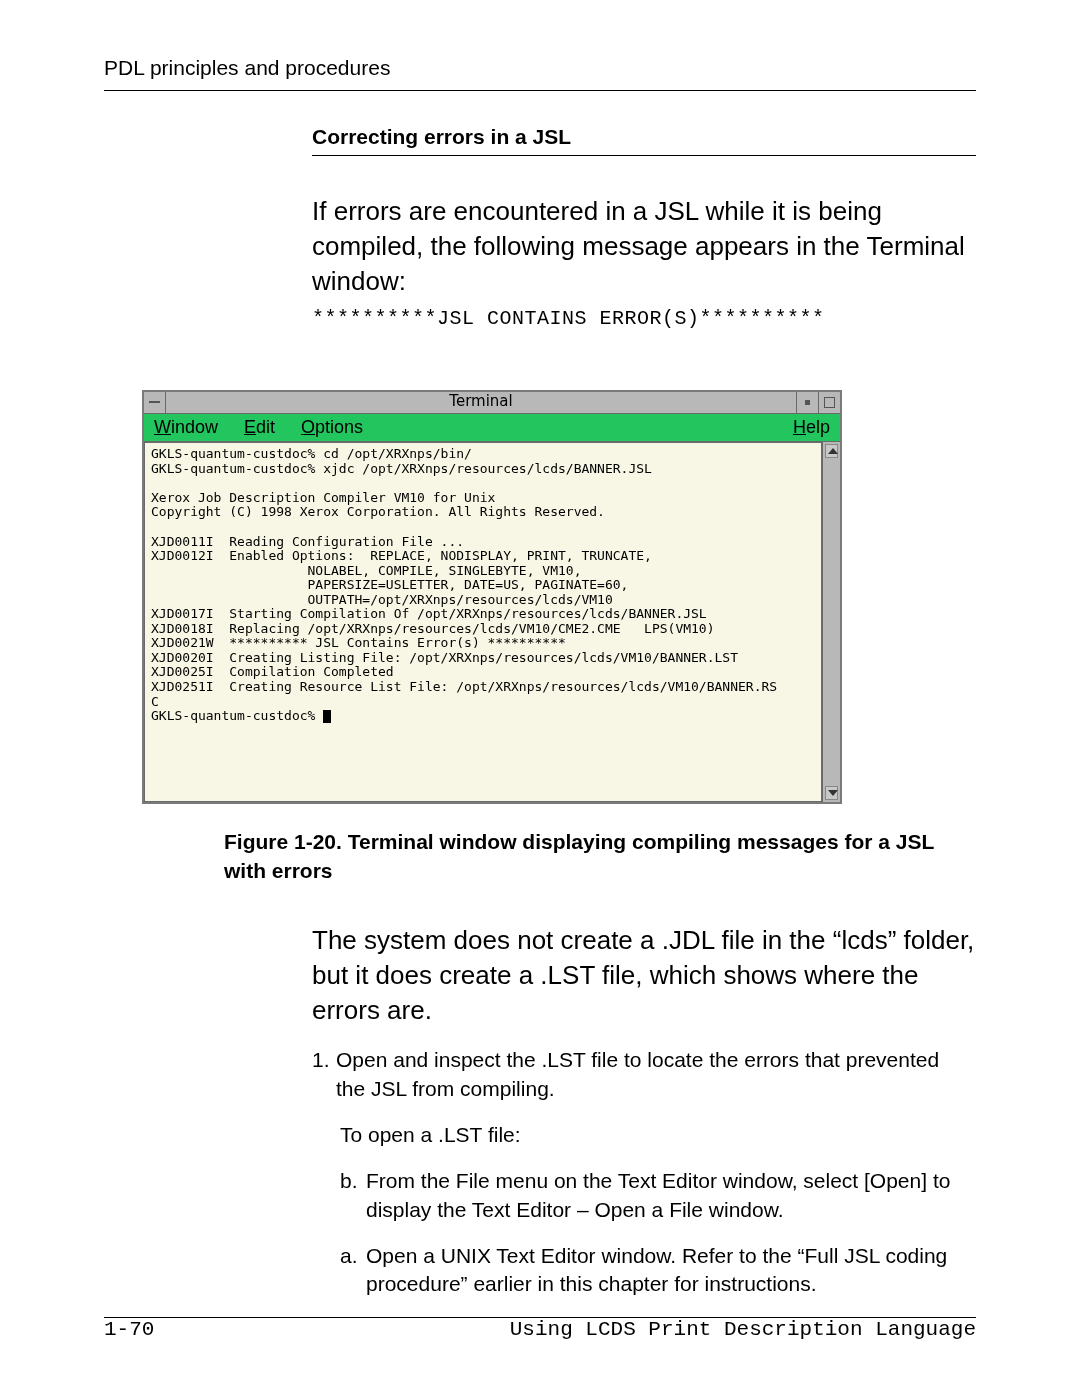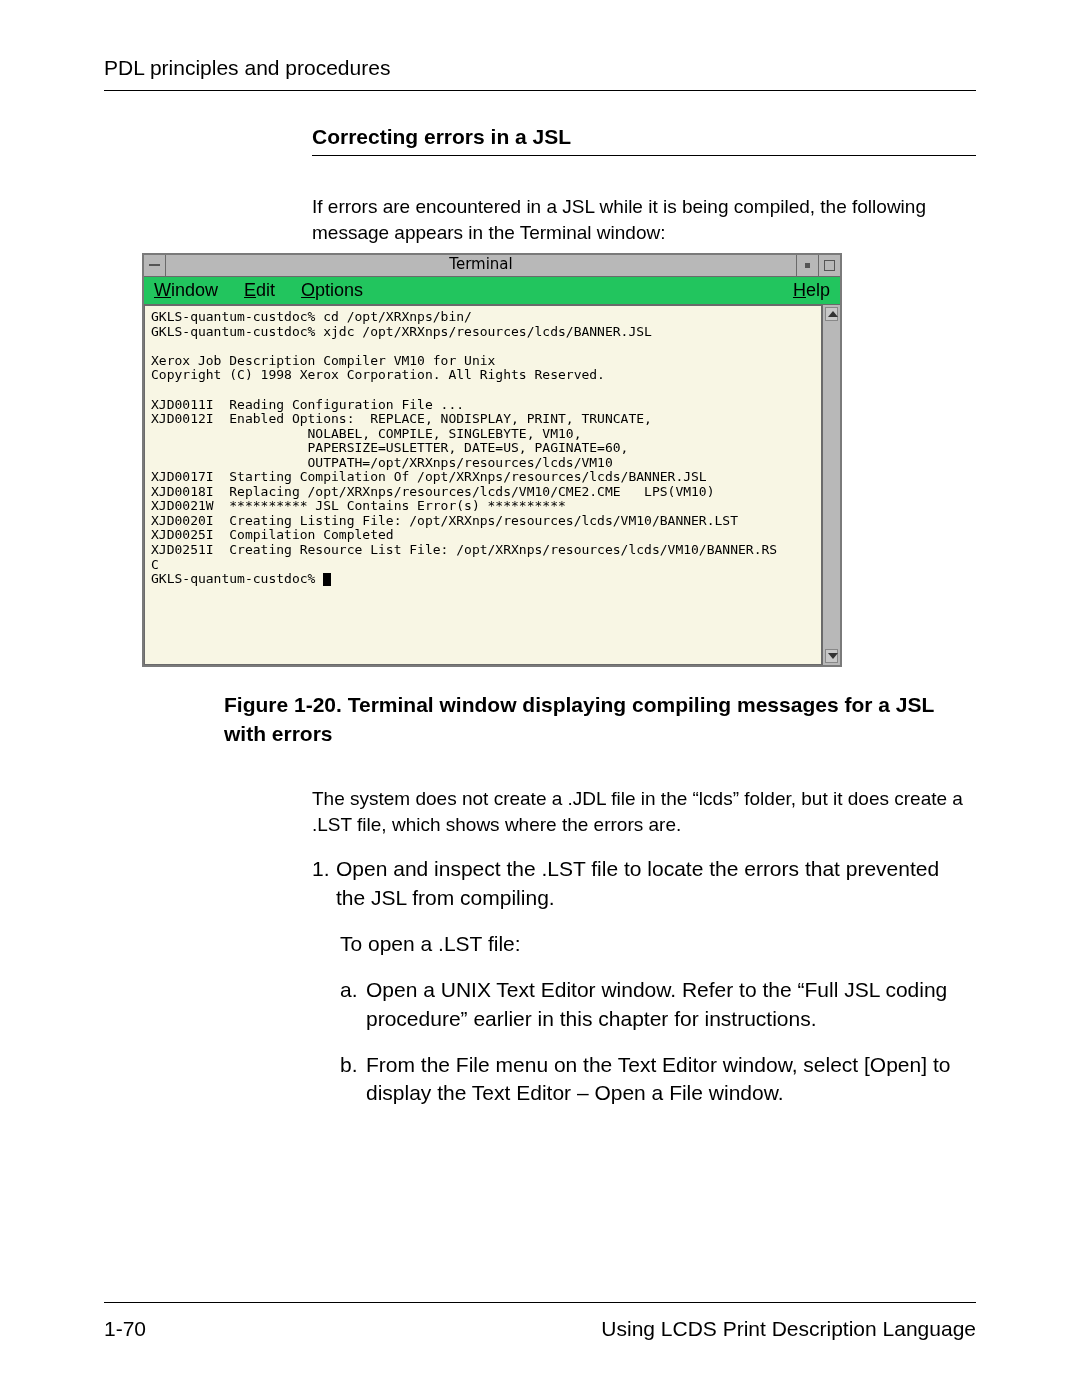--- a/index.html
+++ b/index.html
@@ -22,21 +22,21 @@
   }
   .section-title {
     font-size: 21px;
     font-weight: bold;
     padding-bottom: 6px;
     border-bottom: 1.5px solid #000;
     margin-left: 208px;
     margin-bottom: 26px;
   }
   .body-text {
-    font-size: 19px;
+    font-size: 26px;
     line-height: 1.35;
     margin-left: 208px;
     margin-bottom: 8px;
     margin-top: 38px;
   }
   .mono-line {
     font-family: "Courier New", Courier, monospace;
     font-size: 20px;
     letter-spacing: 0.5px;
     margin-left: 208px;
@@ -198,36 +198,37 @@
     margin-bottom: 18px;
   }
   .sublist .letter { display:inline-block; width: 26px; vertical-align: top; }
   .sublist .txt { display:inline-block; vertical-align: top; width: calc(100% - 30px); }
 
   .footer {
     position: absolute;
     left: 104px; right: 104px;
     bottom: 56px;
     border-top: 1.5px solid #000;
-    padding-top: 14px;
     display: flex;
     justify-content: space-between;
     font-size: 21px;
+    font-family: Liberation Mono, monospace;
   }
 </style>
 </head>
 <body>
 
 <div class="page">
 
   <div class="running-head">PDL principles and procedures</div>
 
   <div class="section-title">Correcting errors in a JSL</div>
 
   <p class="body-text">If errors are encountered in a JSL while it is being compiled, the following message appears in the Terminal window:</p>
+  <div class="mono-line">**********JSL CONTAINS ERROR(S)**********</div>
 
   <div class="term-outer">
     <div class="term-titlebar">
       <div class="tb-dash"></div>
       <div class="tb-title">Terminal</div>
       <div class="tb-btn">
           <div class="dot"></div>
         </div>
       <div class="tb-btn">
           <div class="sq"></div>
@@ -270,24 +271,24 @@
 
   <p class="body-text" style="margin-bottom:18px">The system does not create a .JDL file in the “lcds” folder, but it does create a .LST file, which shows where the errors are.</p>
 
   <div class="list-1">
     <span class="num">1.</span><span class="txt">Open and inspect the .LST file to locate the errors that prevented the JSL from compiling.</span>
   </div>
 
   <p class="sub">To open a .LST file:</p>
 
   <div class="sublist">
+    <span class="letter">b.</span><span class="txt">From the File menu on the Text Editor window, select [Open] to display the Text Editor – Open a File window.</span>
+  </div>
+  <div class="sublist">
     <span class="letter">a.</span><span class="txt">Open a UNIX Text Editor window. Refer to the “Full JSL coding procedure” earlier in this chapter for instructions.</span>
-  </div>
-  <div class="sublist">
-    <span class="letter">b.</span><span class="txt">From the File menu on the Text Editor window, select [Open] to display the Text Editor – Open a File window.</span>
   </div>
 
 </div>
 
 <div class="footer">
   <span>1-70</span>
   <span>Using LCDS Print Description Language</span>
 </div>
 
 </body></html>

